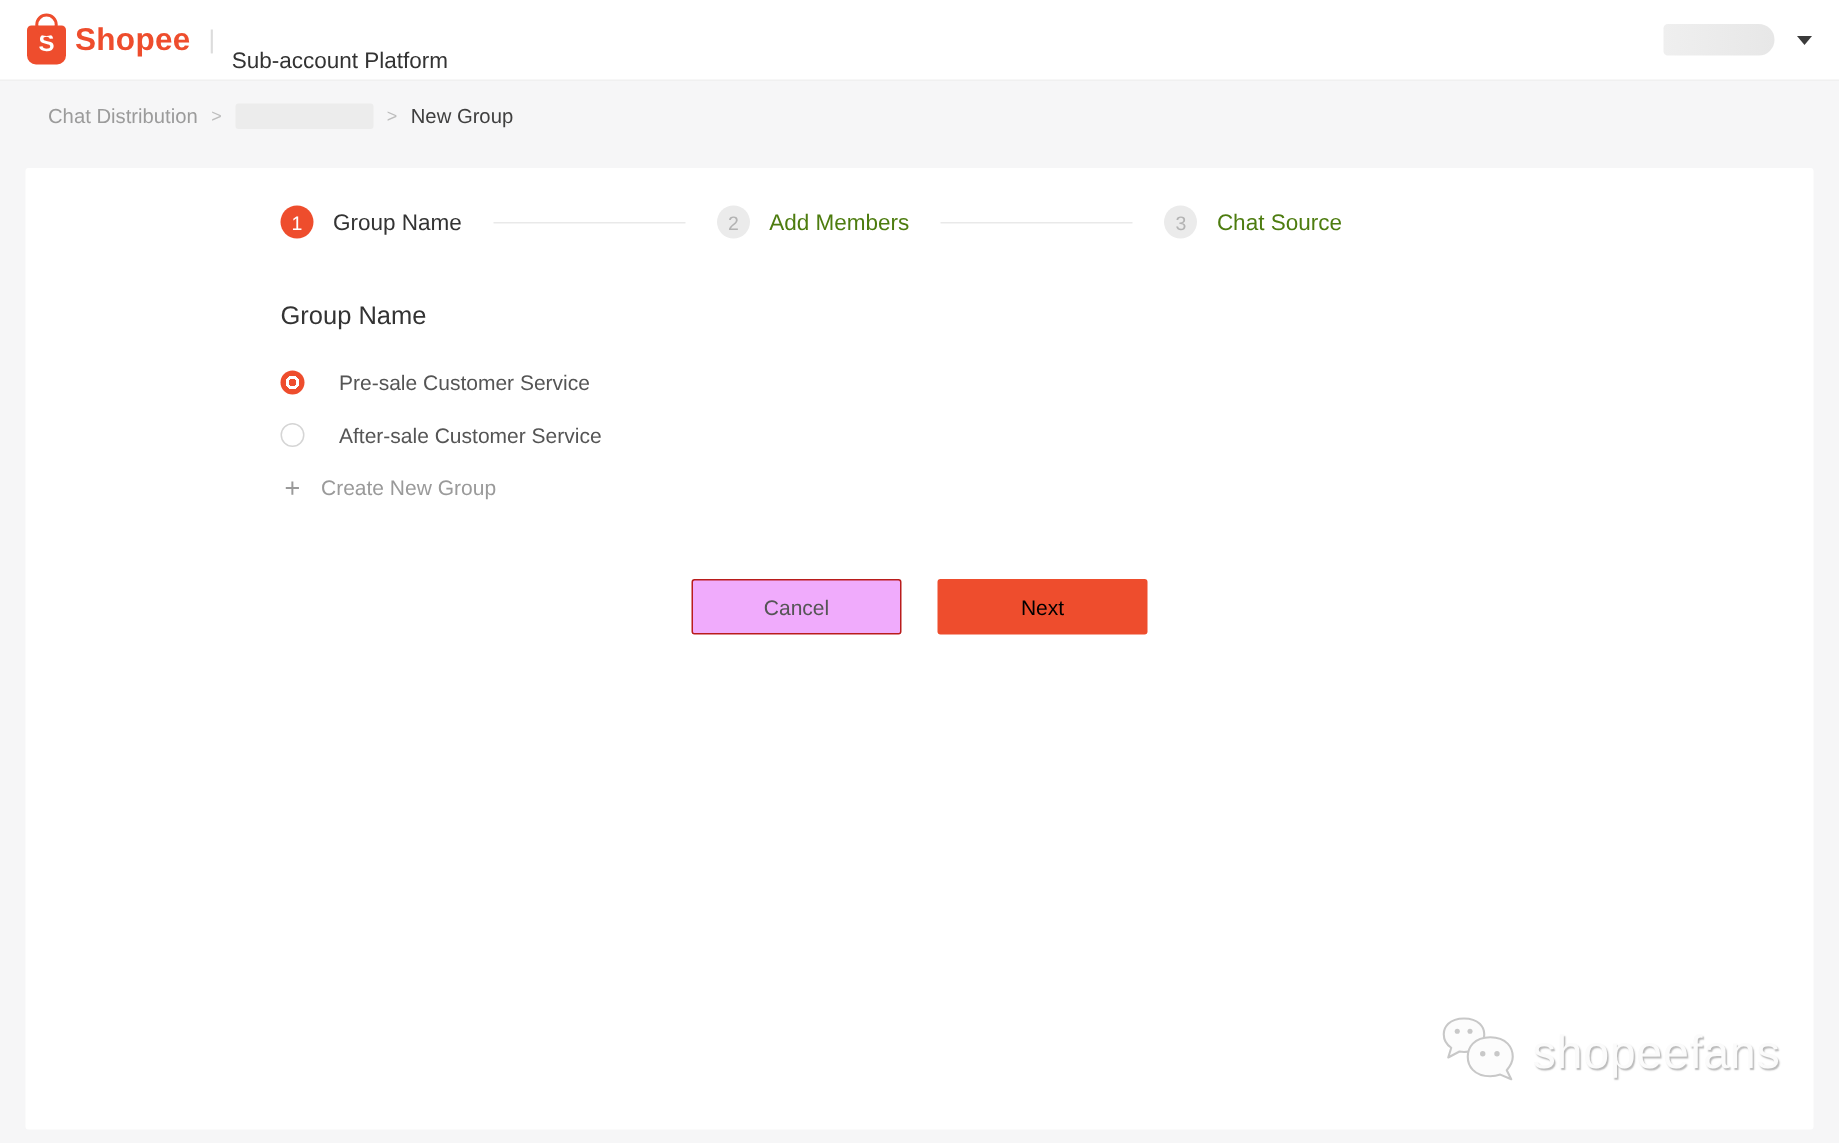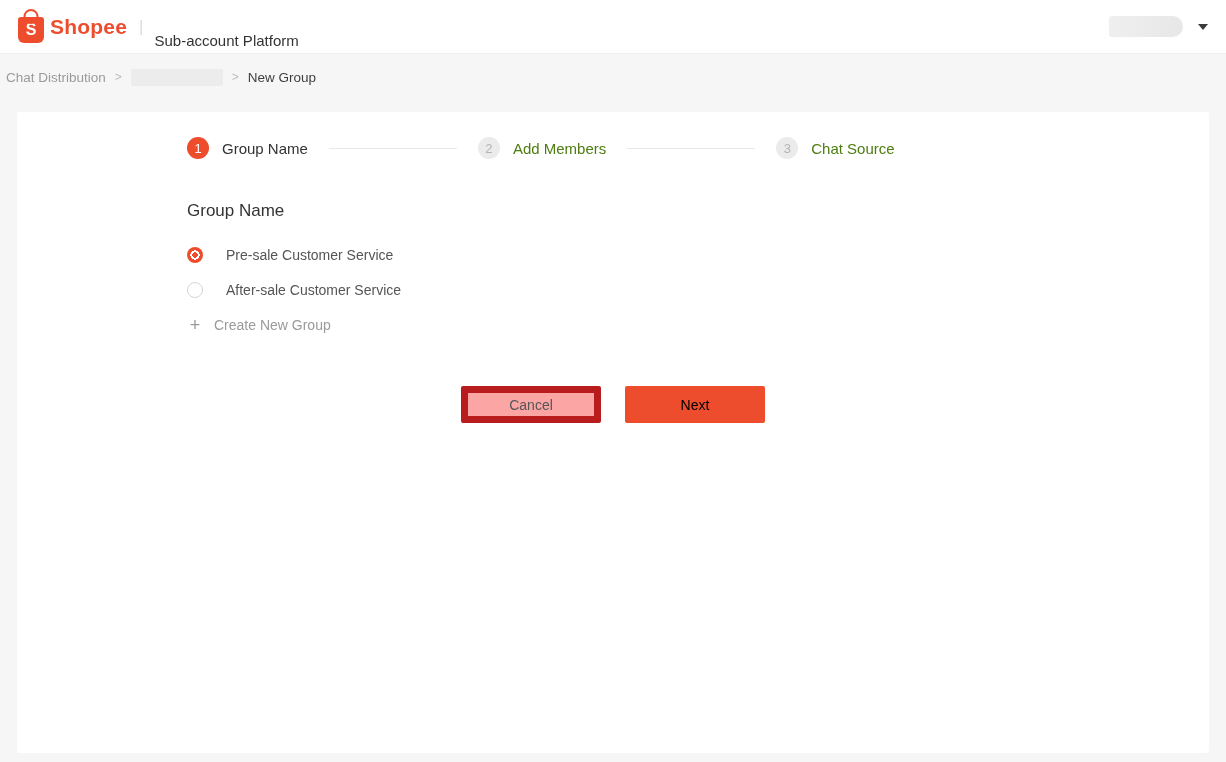--- a/index.html
+++ b/index.html
@@ -47,21 +47,21 @@
     width: 0; height: 0; margin-left: 15px;
     border-left: 5px solid transparent;
     border-right: 5px solid transparent;
     border-top: 6px solid #3a3a3a;
   }
 
   
   .breadcrumb {
     position: absolute; top: 55px; left: 0; right: 0; height: 44px;
     display: flex; align-items: center;
-    padding: 0 6px; gap: 9px;
+    padding: 0 32px; gap: 9px;
     font-size: 13.5px;
   }
   .crumb-link { color: #9b9b9b; cursor: pointer; }
   .crumb-sep { color: #bdbdbd; font-size: 12px; }
   .crumb-redacted {
     width: 92px; height: 17px; background: #ececec; border-radius: 2px;
     cursor: pointer;
   }
   .crumb-current { color: #3f3f3f; }
 
@@ -113,21 +113,21 @@
   .create-label { margin-left: 11px; font-size: 14px; color: #9a9a9a; }
 
   
   .actions { display: flex; justify-content: center; gap: 24px; margin-top: 51px; }
   .btn {
     width: 140px; height: 37px; border-radius: 2px;
     font-size: 14px; font-family: "Liberation Sans", sans-serif;
     display: flex; align-items: center; justify-content: center;
     cursor: pointer;
   }
-  .btn-cancel { background: #fca5a5; border: 7px solid #b91c1c; color: #555; }
+  .btn-cancel { background: #f0abfc; border: 1px solid #b91c1c; color: #555; }
   .btn-next { background: #ee4d2d; border: none; color: #000000; }
 
   
   .watermark {
     position: absolute; right: 22px; bottom: 24px;
     display: flex; align-items: center; gap: 7px;
     user-select: none;
   }
   .watermark-text {
     font-size: 31px; color: #fbfbfb; letter-spacing: 0.5px;
@@ -195,14 +195,31 @@
       <span class="plus-icon">+</span>
       <span class="create-label">Create New Group</span>
     </div>
   </div>
 
   <div class="actions">
     <div class="btn btn-cancel">Cancel</div>
     <div class="btn btn-next">Next</div>
   </div>
 
+  <div class="watermark">
+    <span>
+      <svg width="60" height="50" viewBox="0 0 60 50">
+        <g fill="#fcfcfc" stroke="#c8c8c8" stroke-width="1.4" stroke-linejoin="round">
+          <path d="M21,5 C11,5 7.5,11 7.5,15.5 C7.5,19.5 9.5,22.5 12.5,24.5 L10.5,31 L18,27 C19,27.2 20,27.3 21,27.3 C31,27.3 34.5,21 34.5,15.5 C34.5,11 31,5 21,5 Z"></path>
+          <path d="M38.5,17.5 C27.5,17.5 23.5,24.5 23.5,30.5 C23.5,36.5 27.5,43.5 38.5,43.5 C40.7,43.5 43.2,43.1 45.2,42.4 L52.5,45.5 L49.5,39.5 C51.6,37 53.5,34 53.5,30.5 C53.5,24.5 49.5,17.5 38.5,17.5 Z"></path>
+        </g>
+        <g fill="#c8c8c8">
+          <circle cx="16.5" cy="13.5" r="1.7"></circle>
+          <circle cx="25" cy="13.5" r="1.7"></circle>
+          <circle cx="33.5" cy="28.5" r="1.8"></circle>
+          <circle cx="43" cy="28.5" r="1.8"></circle>
+        </g>
+      </svg>
+    </span>
+    <span class="watermark-text">shopeefans</span>
+  </div>
 
 </div>
 
 </body></html>

